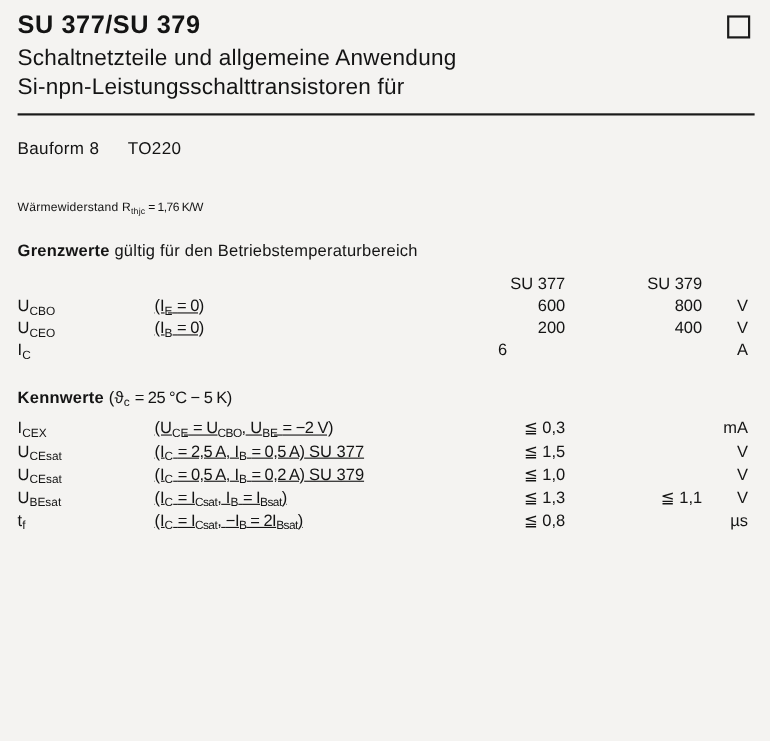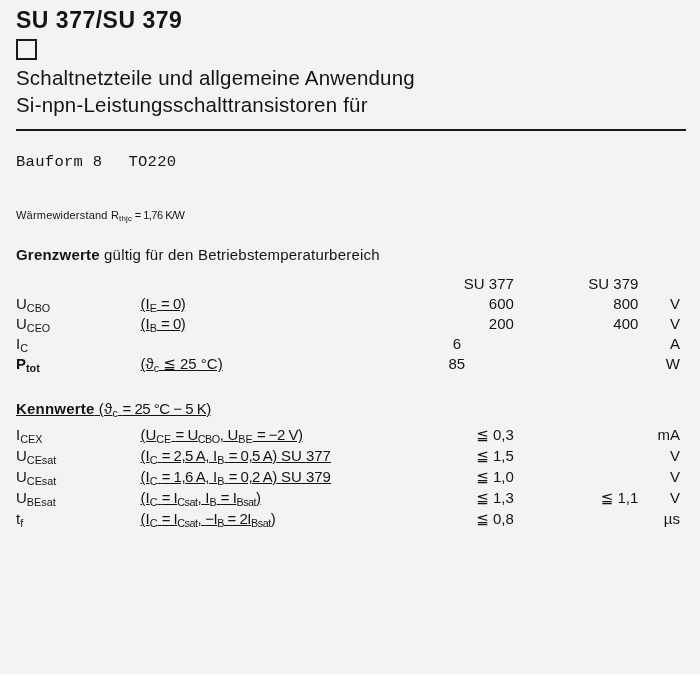--- a/index.html
+++ b/index.html
@@ -23,23 +23,22 @@
     box-sizing: border-box;
     background: #f4f3f1;
   }
 
   
   .header {
     padding: 8px 16px 0 16px;
   }
   .title-row {
     display: flex;
-    align-items: flex-start;
+    align-items: flex-end;
     justify-content: space-between;
-    flex-direction: column;
   }
   .doc-title {
     font-size: 23px;
     font-weight: bold;
     letter-spacing: 0.5px;
     line-height: 1.1;
     margin: 0;
   }
   .corner-box {
     width: 17px;
@@ -63,21 +62,20 @@
 
   
   .body {
     padding: 0 16px;
     font-size: 14.5px;
   }
   .bauform {
     font-size: 15.5px;
     letter-spacing: 0.3px;
     margin-top: 22px;
-    font-family: Liberation Mono, monospace;
   }
   .bauform .gap {
     display: inline-block;
     width: 26px;
   }
   .thermal {
     font-size: 11px;
     margin-top: 38px;
     letter-spacing: 0.2px;
   }
@@ -116,21 +114,20 @@
   .c-v2    { width: 120px; text-align: right; }
   .c-unit  { width: 40px; text-align: right; padding-right: 4px !important; }
 
   .hdr-row td {
     padding-bottom: 4px;
   }
   .lim-table { margin-top: 11px; }
   .char-table { margin-top: 8px; }
 
   .kenn-head {
-    text-decoration: underline;
   }
 </style>
 </head>
 <body>
 
 <div class="page">
 
   <div class="header">
     <div class="title-row">
       <h1 class="doc-title">SU 377/SU 379</h1>
@@ -185,27 +182,20 @@
 
       <tr>
         <td class="c-sym">I<sub>C</sub></td>
         <td class="c-cond"></td>
         <td class="c-v1" style="text-align:center">6</td>
         <td class="c-v2"></td>
         <td class="c-unit">A</td>
       </tr>
 
 
-      <tr>
-        <td class="c-sym"><b>P<sub>tot</sub></b></td>
-        <td class="c-cond">(ϑ<sub>c</sub>  ≦ 25 °C)</td>
-        <td class="c-v1" style="text-align:center">85</td>
-        <td class="c-v2"></td>
-        <td class="c-unit">W</td>
-      </tr>
 
 
     </tbody>
       </table>
 
     <div class="section-head kenn-head">
       <b>Kennwerte</b><span> (ϑ<sub>c</sub>  <span class="eq">= 25 °C − 5 K)</span></span>
     </div>
 
     <table class="spec char-table">
@@ -221,21 +211,21 @@
       <tr>
         <td class="c-sym">U<sub>CEsat</sub></td>
         <td class="c-cond">(I<sub>C</sub> <span class="eq">= 2,5 A,</span> I<sub>B</sub> <span class="eq">= 0,5 A)</span>  SU 377</td>
         <td class="c-v1">≦ 1,5</td>
         <td class="c-v2"></td>
         <td class="c-unit">V</td>
       </tr>
 
       <tr>
         <td class="c-sym">U<sub>CEsat</sub></td>
-        <td class="c-cond">(I<sub>C</sub> <span class="eq">= 1,6 A,</span> I<sub>B</sub> <span class="eq">= 0,2 A)</span>  SU 379</td>
+        <td class="c-cond">(I<sub>C</sub> <span class="eq">= 0,5 A,</span> I<sub>B</sub> <span class="eq">= 0,2 A)</span>  SU 379</td>
         <td class="c-v1">≦ 1,0</td>
         <td class="c-v2"></td>
         <td class="c-unit">V</td>
       </tr>
 
       <tr>
         <td class="c-sym">U<sub>BEsat</sub></td>
         <td class="c-cond">(I<sub>C</sub> <span class="eq">= I<sub>Csat</sub>,</span> I<sub>B</sub> <span class="eq">= I<sub>Bsat</sub>)</span></td>
         <td class="c-v1">≦ 1,3</td>
         <td class="c-v2">≦ 1,1</td>

